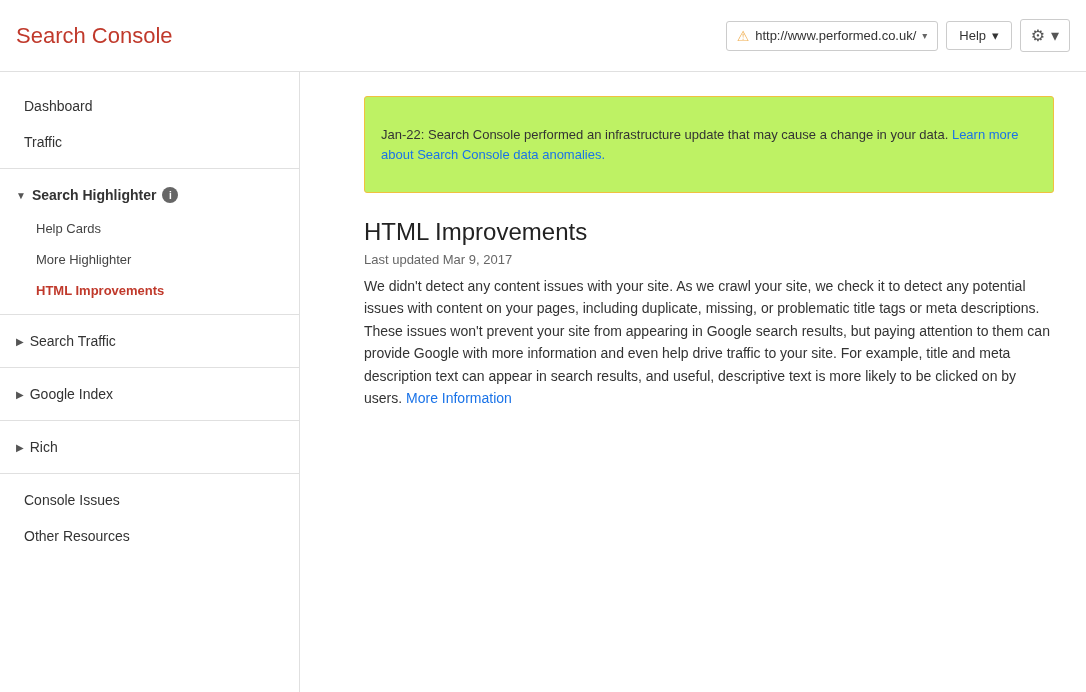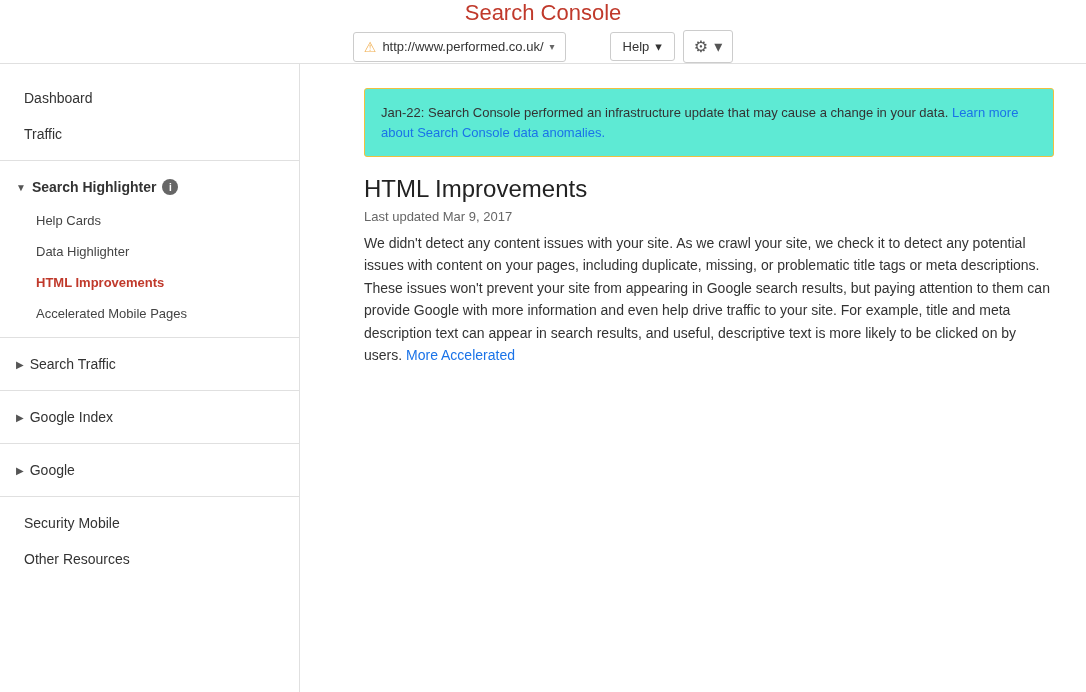--- a/index.html
+++ b/index.html
@@ -3,24 +3,23 @@
   <meta charset="utf-8">
   <style>
     * { box-sizing: border-box; margin: 0; padding: 0; }
     body { font-family: Arial, sans-serif; font-size: 14px; color: #333; background: #fff; }
 
     
     .header {
       display: flex;
       align-items: center;
       padding: 0 16px;
-      height: 64px;
+      height: 72px;
       border-bottom: 1px solid #e0e0e0;
       background: #fff;
-      flex-direction: column;
     }
     .header-title {
       color: #c0392b;
       font-size: 22px;
       font-weight: normal;
       flex: 1;
     }
     .header-controls {
       display: flex;
       align-items: center;
@@ -50,21 +49,20 @@
       display: flex;
       align-items: center;
       border: 1px solid #ccc;
       border-radius: 3px;
       padding: 6px 12px;
       background: #fff;
       cursor: pointer;
       gap: 6px;
       font-size: 13px;
       color: #333;
-      margin-left: 36px;
     }
     .gear-btn {
       display: flex;
       align-items: center;
       border: 1px solid #ccc;
       border-radius: 3px;
       padding: 6px 10px;
       background: #fff;
       cursor: pointer;
       gap: 6px;
@@ -138,25 +136,25 @@
       margin: 8px 0;
     }
 
     
     .main {
       flex: 1;
       padding: 24px 32px;
       overflow-y: auto;
     }
     .notification-banner {
-      background: #5eead4;
+      background: #bef264;
       border: 1px solid #f0c040;
       border-radius: 3px;
-      padding: 14px 16px;
-      margin-bottom: 18px;
+      padding: 28px 16px;
+      margin-bottom: 25px;
       font-size: 13px;
       color: #333;
       line-height: 1.5;
     }
     .notification-banner a {
       color: #1a73e8;
       text-decoration: none;
     }
     .page-title {
       font-size: 24px;
@@ -218,72 +216,69 @@
     <div class="sidebar-section expanded">
       <span class="arrow">▼</span>
       <span>Search Highlighter</span>
       <span class="info-icon">i</span>
     </div>
 
     <div class="sidebar-sub-item">
       <span>Help Cards</span>
     </div>
     <div class="sidebar-sub-item">
-      <span>Data Highlighter</span>
+      <span>More Highlighter</span>
     </div>
     <div class="sidebar-sub-item active">
       <span>HTML Improvements</span>
-    </div>
-    <div class="sidebar-sub-item">
-      <span>Accelerated Mobile Pages</span>
     </div>
 
     <div class="sidebar-divider"></div>
 
     <div class="sidebar-section">
       <span class="arrow">▶</span>
       <span>Search Traffic</span>
     </div>
 
     <div class="sidebar-divider"></div>
 
     <div class="sidebar-section">
       <span class="arrow">▶</span>
       <span>Google Index</span>
     </div>
 
     <div class="sidebar-divider"></div>
 
     <div class="sidebar-section">
       <span class="arrow">▶</span>
-      <span>Google</span>
-    </div>
-
-    <div class="sidebar-divider"></div>
-
-    <div class="sidebar-item">
-      <span>Security Mobile</span>
+      <span>Rich</span>
+    </div>
+
+    <div class="sidebar-divider"></div>
+
+    <div class="sidebar-item">
+      <span>Console Issues</span>
     </div>
 
     <div class="sidebar-item">
       <span>Other Resources</span>
     </div>
 
   </div>
 
   <div class="main">
 
     <div class="notification-banner">
       <span>Jan-22: Search Console performed an infrastructure update that may cause a change in your data.</span>
       <a href="#">Learn more about Search Console data anomalies.</a>
     </div>
 
     <h1 class="page-title">HTML Improvements</h1>
     <div class="last-updated">Last updated Mar 9, 2017</div>
 
     <div class="content-text">
       <span>We didn't detect any content issues with your site. As we crawl your site, we check it to detect any potential issues with content on your pages, including duplicate, missing, or problematic title tags or meta descriptions. These issues won't prevent your site from appearing in Google search results, but paying attention to them can provide Google with more information and even help drive traffic to your site. For example, title and meta description text can appear in search results, and useful, descriptive text is more likely to be clicked on by users.</span>
-      <a href="#">More Accelerated</a>
+      <a href="#">More Information</a>
     </div>
 
   </div>
 
 </div>
 
 </body></html>

